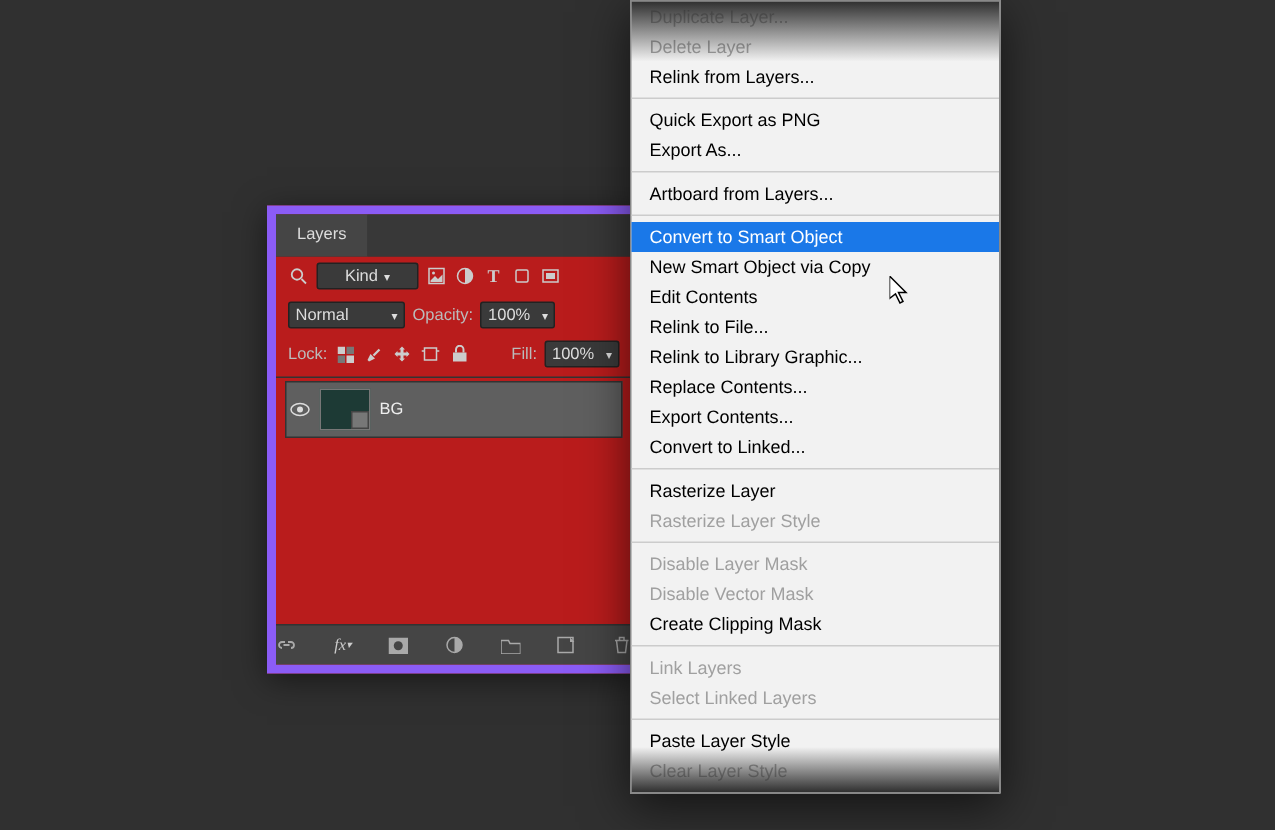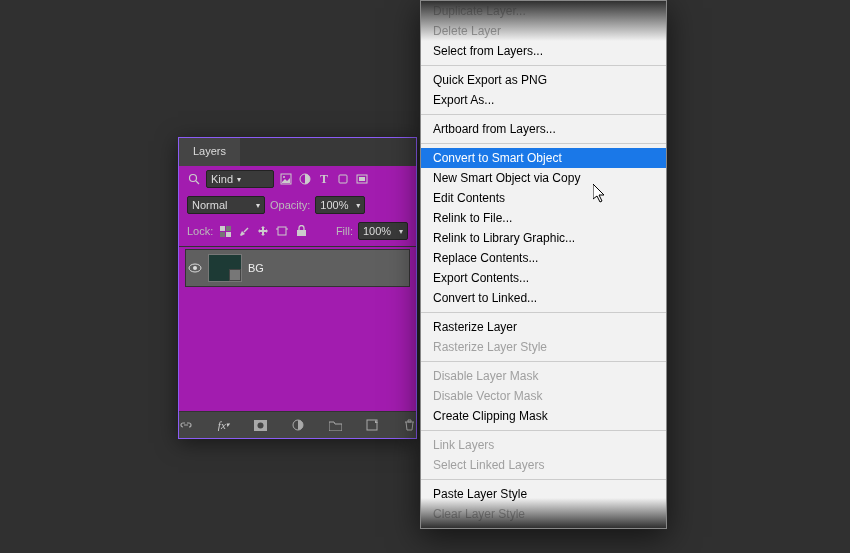--- a/index.html
+++ b/index.html
@@ -1,23 +1,23 @@
 <!DOCTYPE html>
 <html><head>
 <meta charset="utf-8">
 <style>
 body{margin:0;background:#303030;font-family:Tahoma,Arial,sans-serif;font-size:11px;color:#ccc;overflow:hidden;width:850px;height:553px;position:relative}
-.panel{position:absolute;left:178px;top:137px;width:237px;height:300px;background:#a21caf;border:1px solid #8b5cf6;box-shadow:0 4px 20px rgba(0,0,0,.5)}
+.panel{position:absolute;left:178px;top:137px;width:237px;height:300px;background:#b91c1c;border:6px solid #8b5cf6;box-shadow:0 4px 20px rgba(0,0,0,.5)}
 .tab-bar{background:#323232;height:28px;display:flex}
 .tab{background:#454545;padding:7px 14px;color:#ddd;font-size:11px}
 .tab-spacer{flex:1;background:#383838}
 .row{display:flex;align-items:center;gap:5px;padding:4px 8px}
 .sel{background:#3a3a3a;border:1px solid #222;color:#ddd;padding:2px 4px;font-size:11px;border-radius:2px;display:flex;align-items:center}
 .sel.small{width:40px;justify-content:space-between}
-.sel.kind{width:58px;justify-content:flex-start}
+.sel.kind{width:58px;justify-content:center}
 .sel.blend{width:68px;justify-content:space-between}
 .chev{font-size:8px;margin-left:4px}
 .icon{width:14px;height:14px;display:inline-flex;align-items:center;justify-content:center;color:#ccc}
 .lbl{color:#bbb}
 .sep{height:1px;background:#333;margin:2px 0}
 .layer-row{display:flex;align-items:center;gap:6px;padding:4px 2px;background:#5f5f5f;border:1px solid #333;margin:2px 6px}
 .eye{width:14px}
 .thumb{width:32px;height:26px;background:#1d3a35;border:1px solid #777;position:relative}
 .thumb::after{content:"";position:absolute;right:0;bottom:0;width:10px;height:10px;background:#777;border:1px solid #444}
 .layer-name{color:#eee}
@@ -181,21 +181,21 @@
           <path d="M1 3 L10 3 M2 3 L3 11 L8 11 L9 3 M4 1 L7 1 L7 3 L4 3 Z" fill="none" stroke="#bbb"></path>
         </svg>
       </span>
   </div>
 </div>
 
 <div class="ctx" id="ctx">
   <div class="fade-top"></div>
   <div class="item dis">Duplicate Layer...</div>
     <div class="item dis">Delete Layer</div>
-    <div class="item">Select from Layers...</div>
+    <div class="item">Relink from Layers...</div>
     <hr>
     <div class="item">Quick Export as PNG</div>
     <div class="item">Export As...</div>
     <hr>
     <div class="item">Artboard from Layers...</div>
     <hr>
     <div class="item hi">Convert to Smart Object</div>
     <div class="item">New Smart Object via Copy</div>
     <div class="item">Edit Contents</div>
     <div class="item">Relink to File...</div>

